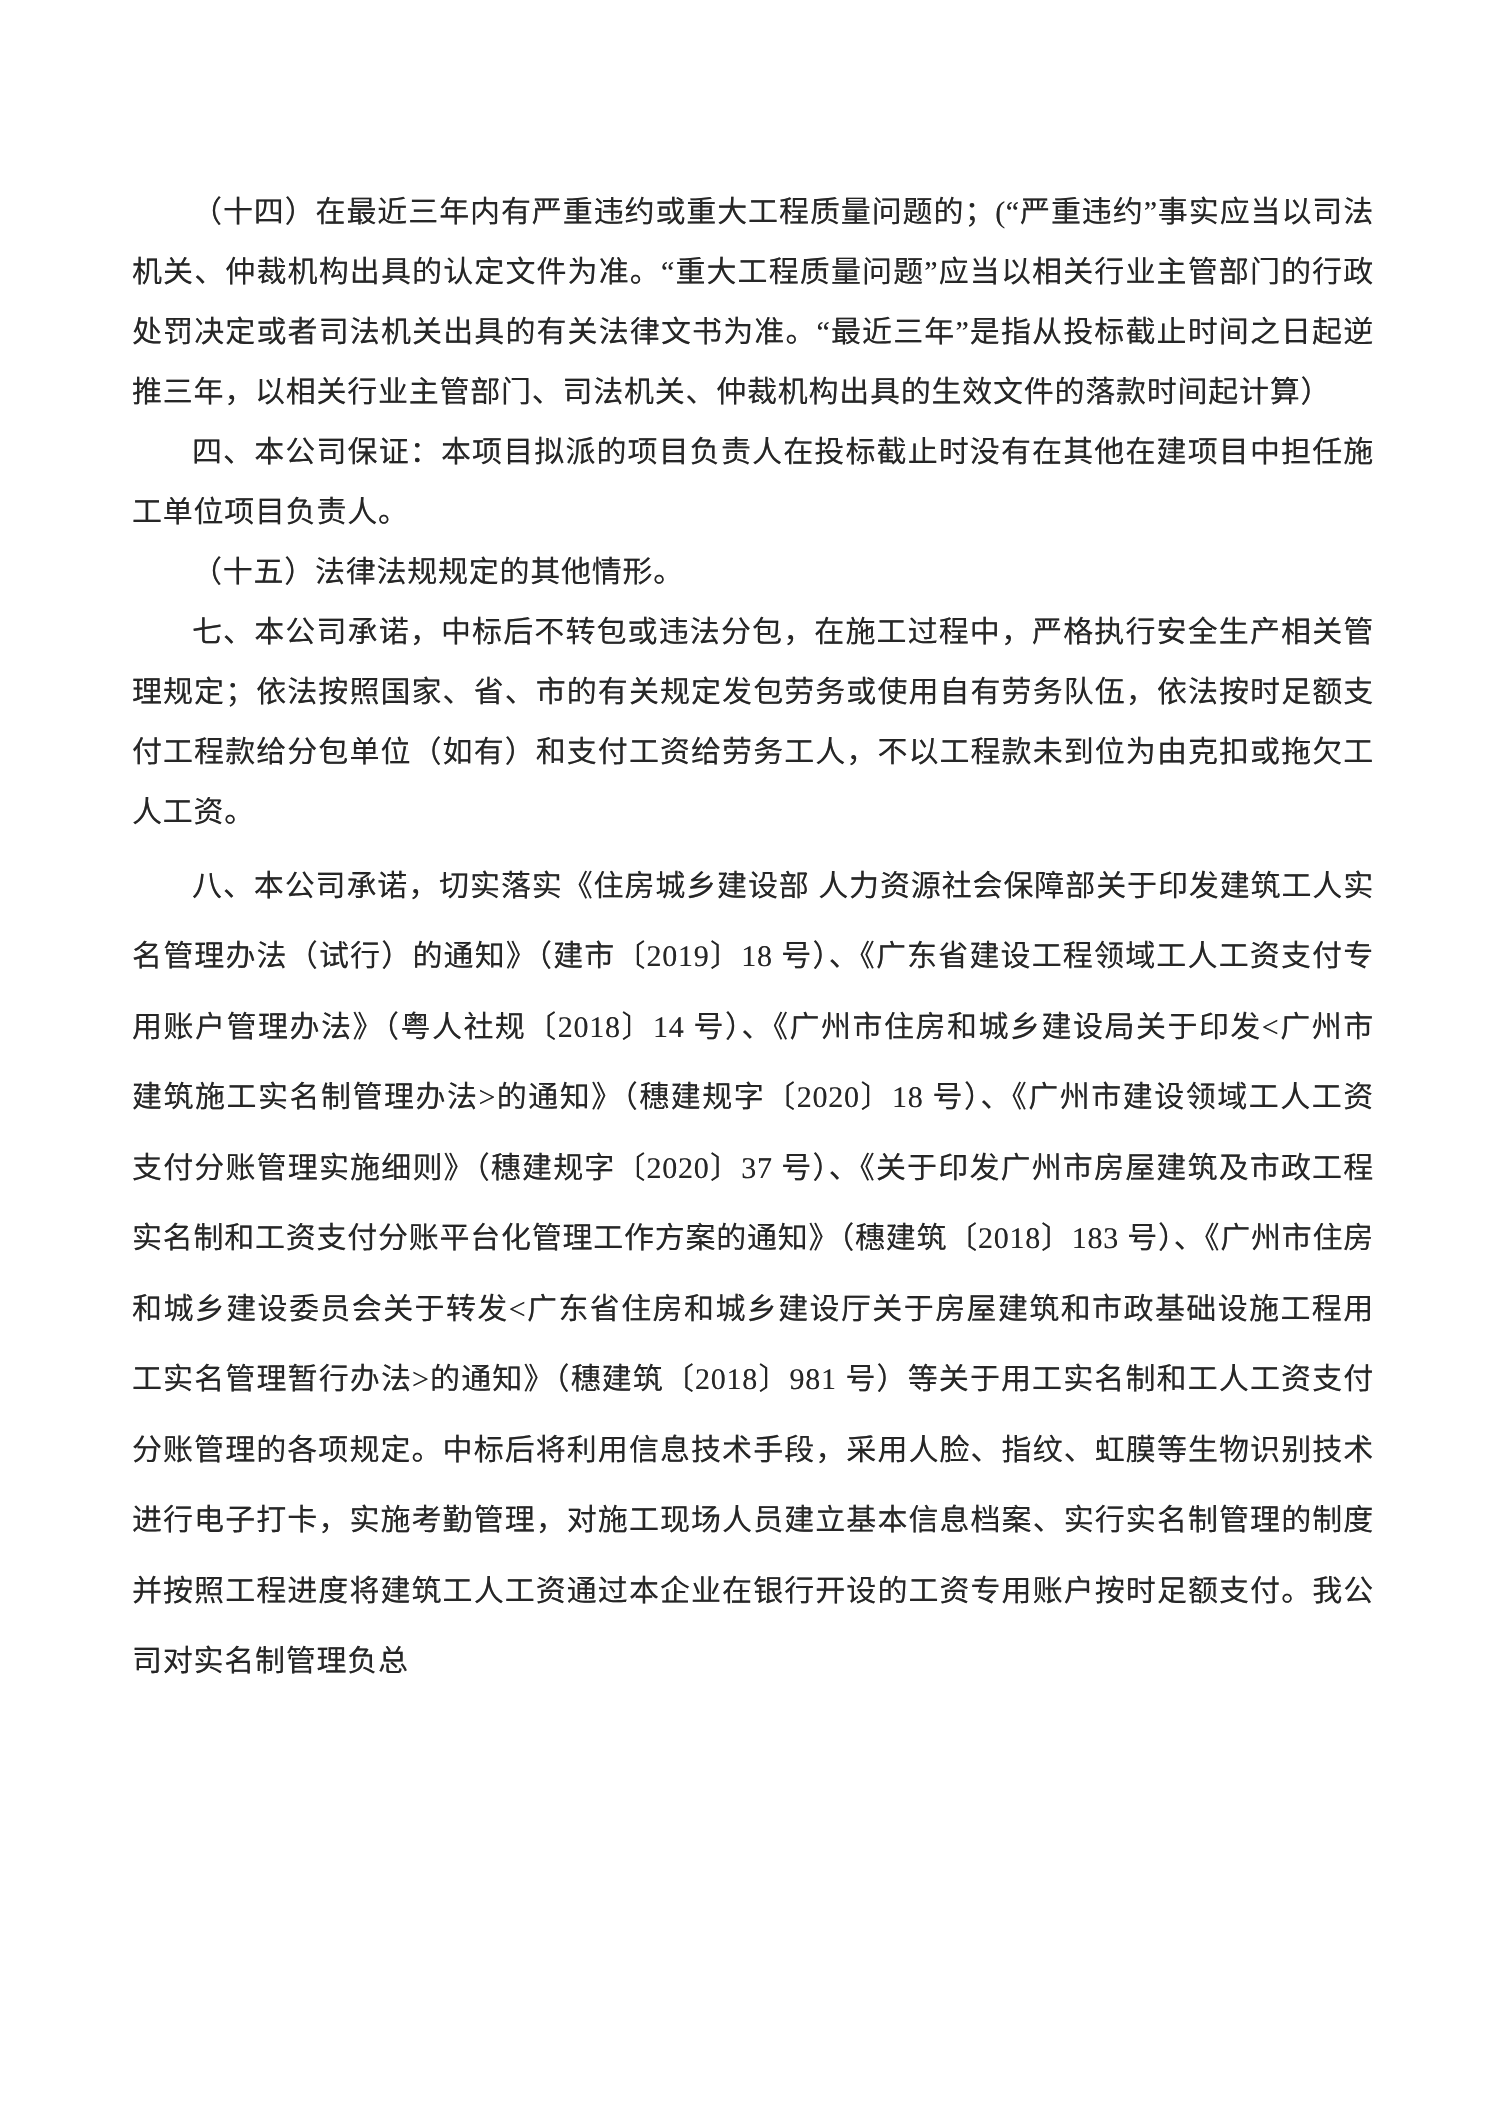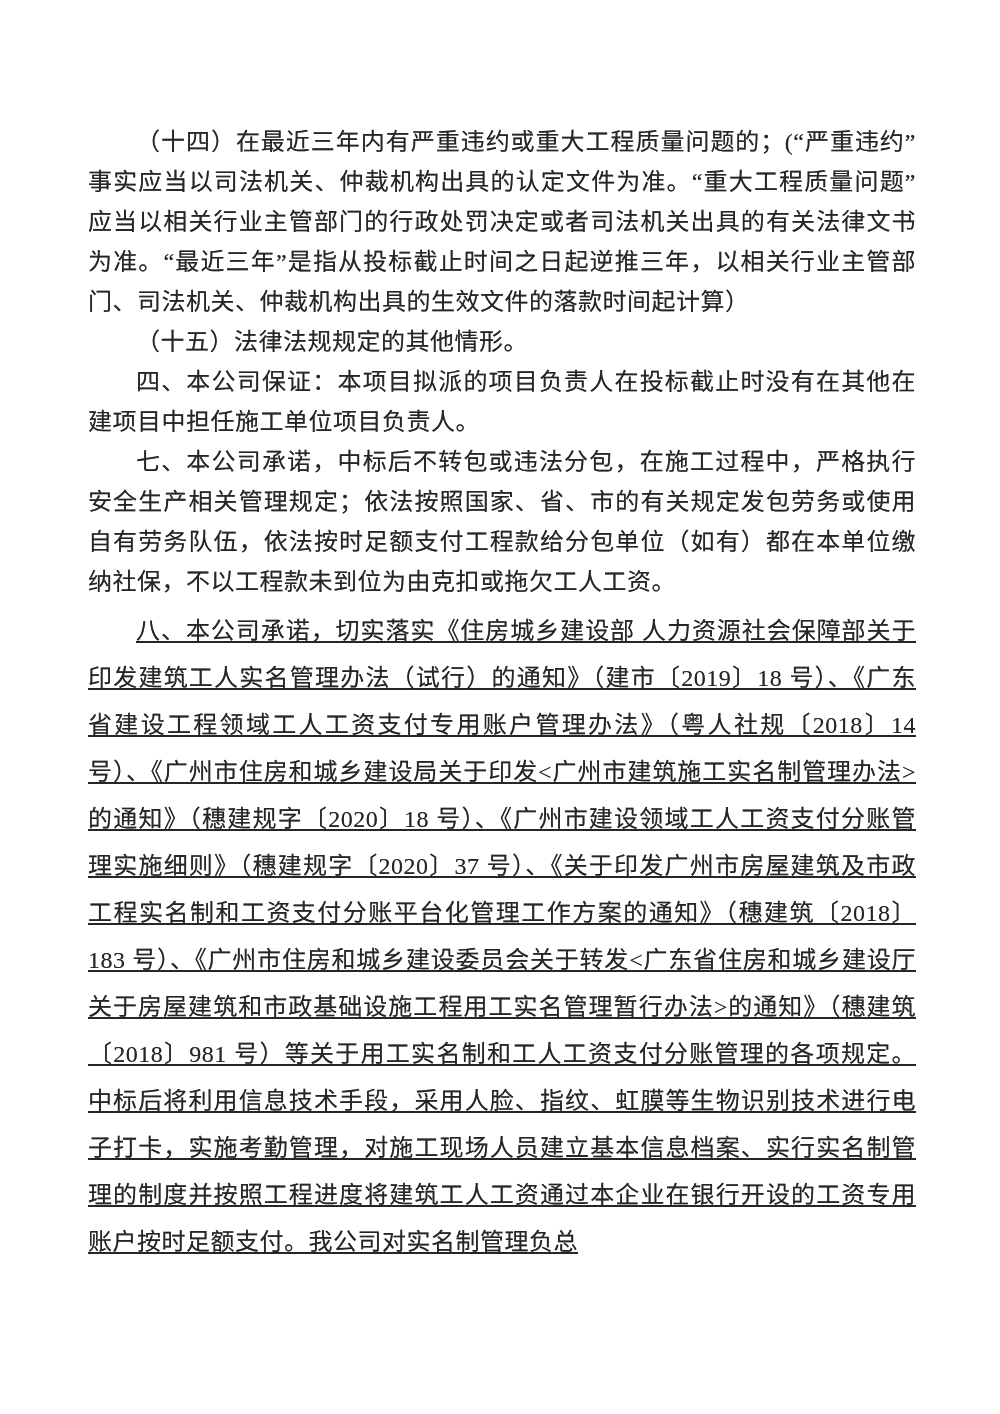--- a/index.html
+++ b/index.html
@@ -14,37 +14,36 @@
     margin: 0 auto;
     background: #ffffff;
     box-sizing: border-box;
     padding: 122px 84px 40px 88px;
     overflow: hidden;
     font-family: "Liberation Serif", "DejaVu Serif", serif;
     color: #262626;
   }
   .para {
     margin: 0;
-    font-size: 24px;
+    font-size: 20px;
     line-height: 40px;
     text-indent: 2em;
     text-align: justify;
     text-justify: inter-character;
     letter-spacing: 0.5px;
     
     text-shadow: 0 0 0.4px rgba(40,40,40,0.55);
   }
   .para.wide {
     line-height: 47px;
     margin-top: 6px;
-    text-decoration: underline;
   }
 </style>
 </head>
 <body>
 
 <div class="page">
   <p class="para">（十四）在最近三年内有严重违约或重大工程质量问题的；(“严重违约”事实应当以司法机关、仲裁机构出具的认定文件为准。“重大工程质量问题”应当以相关行业主管部门的行政处罚决定或者司法机关出具的有关法律文书为准。“最近三年”是指从投标截止时间之日起逆推三年，以相关行业主管部门、司法机关、仲裁机构出具的生效文件的落款时间起计算）</p>
+  <p class="para">四、本公司保证：本项目拟派的项目负责人在投标截止时没有在其他在建项目中担任施工单位项目负责人。</p>
   <p class="para">（十五）法律法规规定的其他情形。</p>
-  <p class="para">四、本公司保证：本项目拟派的项目负责人在投标截止时没有在其他在建项目中担任施工单位项目负责人。</p>
-  <p class="para">七、本公司承诺，中标后不转包或违法分包，在施工过程中，严格执行安全生产相关管理规定；依法按照国家、省、市的有关规定发包劳务或使用自有劳务队伍，依法按时足额支付工程款给分包单位（如有）都在本单位缴纳社保，不以工程款未到位为由克扣或拖欠工人工资。</p>
+  <p class="para">七、本公司承诺，中标后不转包或违法分包，在施工过程中，严格执行安全生产相关管理规定；依法按照国家、省、市的有关规定发包劳务或使用自有劳务队伍，依法按时足额支付工程款给分包单位（如有）和支付工资给劳务工人，不以工程款未到位为由克扣或拖欠工人工资。</p>
   <p class="para wide">八、本公司承诺，切实落实《住房城乡建设部 人力资源社会保障部关于印发建筑工人实名管理办法（试行）的通知》（建市〔2019〕18 号）、《广东省建设工程领域工人工资支付专用账户管理办法》（粤人社规〔2018〕14 号）、《广州市住房和城乡建设局关于印发&lt;广州市建筑施工实名制管理办法&gt;的通知》（穗建规字〔2020〕18 号）、《广州市建设领域工人工资支付分账管理实施细则》（穗建规字〔2020〕37 号）、《关于印发广州市房屋建筑及市政工程实名制和工资支付分账平台化管理工作方案的通知》（穗建筑〔2018〕183 号）、《广州市住房和城乡建设委员会关于转发&lt;广东省住房和城乡建设厅关于房屋建筑和市政基础设施工程用工实名管理暂行办法&gt;的通知》（穗建筑〔2018〕981 号）等关于用工实名制和工人工资支付分账管理的各项规定。中标后将利用信息技术手段，采用人脸、指纹、虹膜等生物识别技术进行电子打卡，实施考勤管理，对施工现场人员建立基本信息档案、实行实名制管理的制度并按照工程进度将建筑工人工资通过本企业在银行开设的工资专用账户按时足额支付。我公司对实名制管理负总</p>
 </div>
 
 </body></html>

